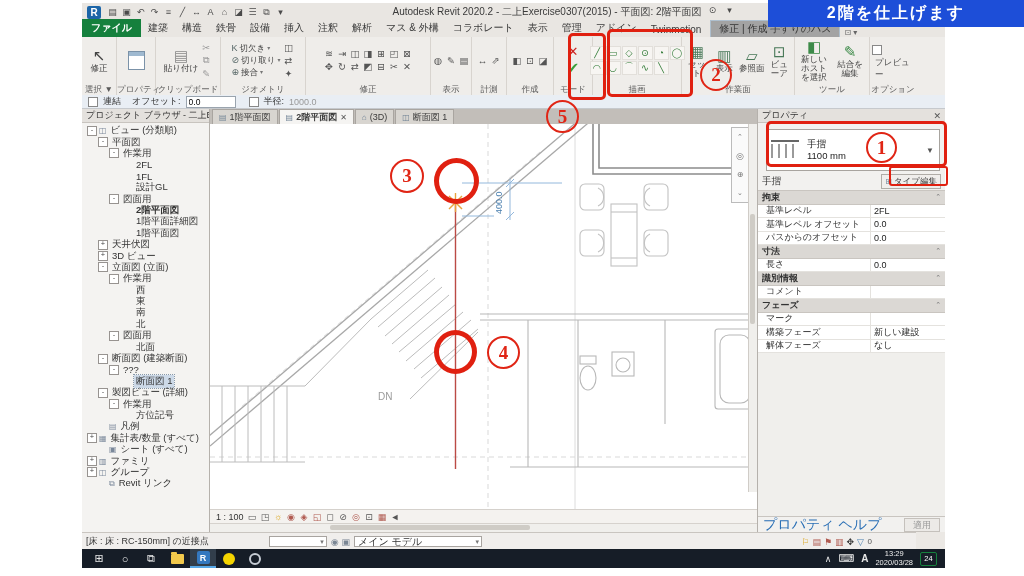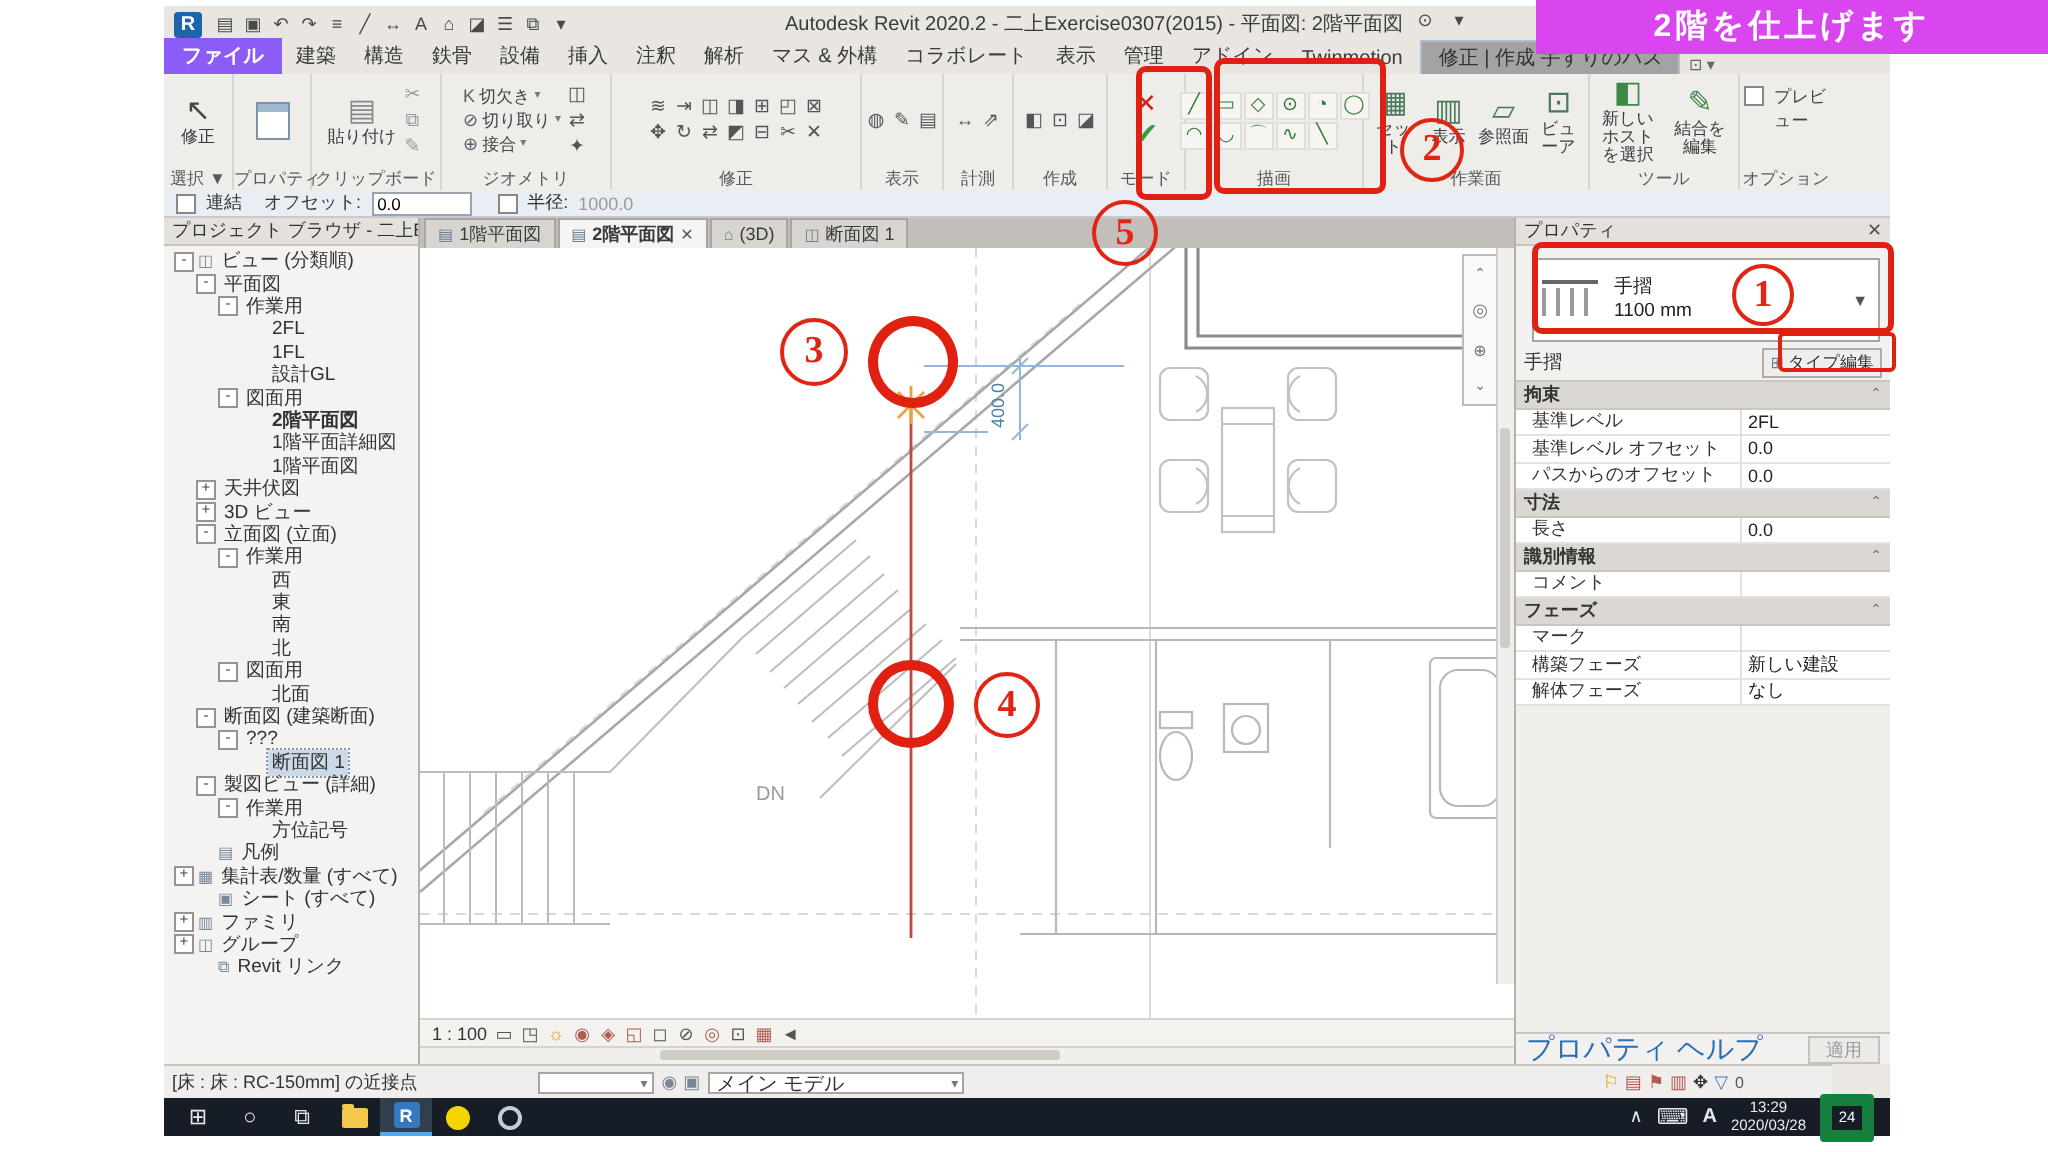--- a/index.html
+++ b/index.html
@@ -11,21 +11,21 @@
   .titlebar{position:absolute;left:0;top:0;width:863px;height:18px;background:#e9e6e2;display:flex;align-items:center;}
   .rlogo{width:14px;height:13px;background:#1c65a8;color:#fff;font-weight:bold;font-size:10px;display:flex;align-items:center;justify-content:center;margin-left:5px;border-radius:2px;flex:none;}
   .qat{display:flex;align-items:center;gap:3px;margin-left:6px;}
   .qic{font-size:9px;color:#4a4a4a;width:11px;text-align:center;}
   .wtitle{position:absolute;left:300px;width:330px;text-align:center;font-size:10px;color:#3a3a3a;white-space:nowrap;}
   .trights{position:absolute;right:210px;top:2px;display:flex;gap:6px;color:#666;}
 
   
   .tabbar{position:absolute;left:0;top:18px;width:863px;height:16px;background:#e9e6e2;display:flex;align-items:flex-end;}
   .rtab{padding:2px 7px 2px 7px;font-size:10px;color:#3b3b3b;white-space:nowrap;}
-  .rtab.file{background:#8b5cf6;color:#fff;font-weight:bold;padding:2px 9px;text-align:right;}
+  .rtab.file{background:#15803d;color:#fff;font-weight:bold;padding:2px 9px;text-align:right;}
   .ctxtab{background:#a3a3a3;border:1px solid #aebfce;border-bottom:none;padding:1px 8px;font-size:10px;color:#333;white-space:nowrap;margin-left:2px;}
   .ribmin{margin-left:4px;color:#666;font-size:8px;}
 
   
   .ribbon{position:absolute;left:0;top:34px;width:863px;height:58px;background:#efedea;border-bottom:1px solid #c9c5c0;display:flex;}
   .panel{height:58px;border-right:1px solid #d8d4cf;display:flex;flex-direction:column;flex:none;}
   .pbody{flex:1;display:flex;align-items:center;justify-content:center;gap:2px;padding:1px 2px;}
   .pname{height:12px;text-align:center;font-size:8.5px;color:#5a5a5a;line-height:12px;white-space:nowrap;}
   .bigbtn{display:flex;flex-direction:column;align-items:center;justify-content:center;font-size:8.5px;color:#3c3c3c;text-align:center;line-height:9px;}
   .bigbtn .bglyph{font-size:15px;line-height:17px;color:#444;}
@@ -116,24 +116,24 @@
   .taskbar{position:absolute;left:0;top:546px;width:863px;height:19px;background:#161d27;display:flex;align-items:center;color:#e8e8e8;}
   .tbi{width:26px;height:19px;display:flex;align-items:center;justify-content:center;font-size:11px;color:#e8e8e8;flex:none;}
   .tbfolder{width:13px;height:10px;background:#f2c94c;border-radius:1px;position:relative;}
   .tbfolder:before{content:"";position:absolute;left:0;top:-2px;width:6px;height:2px;background:#f2c94c;border-radius:1px 1px 0 0;}
   .tbrevit{background:#323e4b;border-bottom:2px solid #57a8e8;box-sizing:border-box;}
   .tbrsq{width:13px;height:13px;background:#3478bf;color:#fff;font-size:9px;font-weight:bold;display:flex;align-items:center;justify-content:center;border-radius:2px;}
   .tbyellow{width:12px;height:12px;background:#f5d400;border-radius:50%;}
   .tbobs{width:12px;height:12px;border:2px solid #c6ccd4;border-radius:50%;box-sizing:border-box;}
   .tbright{margin-left:auto;display:flex;align-items:center;gap:7px;padding-right:8px;}
   .tbclock{font-size:7.5px;line-height:8.5px;text-align:center;color:#eee;}
-  .tbbadge{width:15px;height:12px;border:6px solid #15803d;border-radius:2px;font-size:7.5px;display:flex;align-items:center;justify-content:center;color:#fff;position:relative;}
+  .tbbadge{width:15px;height:12px;border:1px solid #15803d;border-radius:2px;font-size:7.5px;display:flex;align-items:center;justify-content:center;color:#fff;position:relative;}
 
   
-  .banner{position:absolute;left:768px;top:0;width:256px;height:27px;background:#d946ef;color:#fff;font-size:16px;font-weight:bold;display:flex;align-items:center;justify-content:center;letter-spacing:2px;}
+  .banner{position:absolute;left:768px;top:0;width:256px;height:27px;background:#1d4ed8;color:#fff;font-size:16px;font-weight:bold;display:flex;align-items:center;justify-content:center;letter-spacing:2px;}
   .anum{position:absolute;border:2.5px solid #e02515;border-radius:50%;color:#e02515;display:flex;align-items:center;justify-content:center;font-weight:bold;font-size:19px;background:transparent;box-sizing:border-box;font-family:"Liberation Serif","DejaVu Serif",serif;}
   .aring{position:absolute;border:5px solid #e02010;border-radius:50%;box-sizing:border-box;}
   .arect{position:absolute;border:3px solid #e02010;border-radius:5px;box-sizing:border-box;}
 </style>
 </head>
 <body>
 
 <div class="page">
   <div class="screen">
 
@@ -367,21 +367,21 @@
               <span>新しいホストを選択</span>
             </div>
             <div class="bigbtn toolbtn">
               <span class="bglyph" style="color:#3c8a48">✎</span>
               <span>結合を編集</span>
             </div>
           </div>
         <div class="pname">ツール</div>
       </div>
       <div class="panel" style="width:46px;border-right:none;">
-        <div class="pbody" style="align-items:flex-start;padding-top:6px;">
+        <div class="pbody" style="align-items:flex-start;padding-top:6px;flex-direction:column;">
           <span class="chk"></span>
           <span class="optlbl">プレビュー</span>
         </div>
         <div class="pname">オプション</div>
       </div>
     </div>
 
     <div class="optionsbar">
       <span class="chk"></span>
       <span>連結</span>

